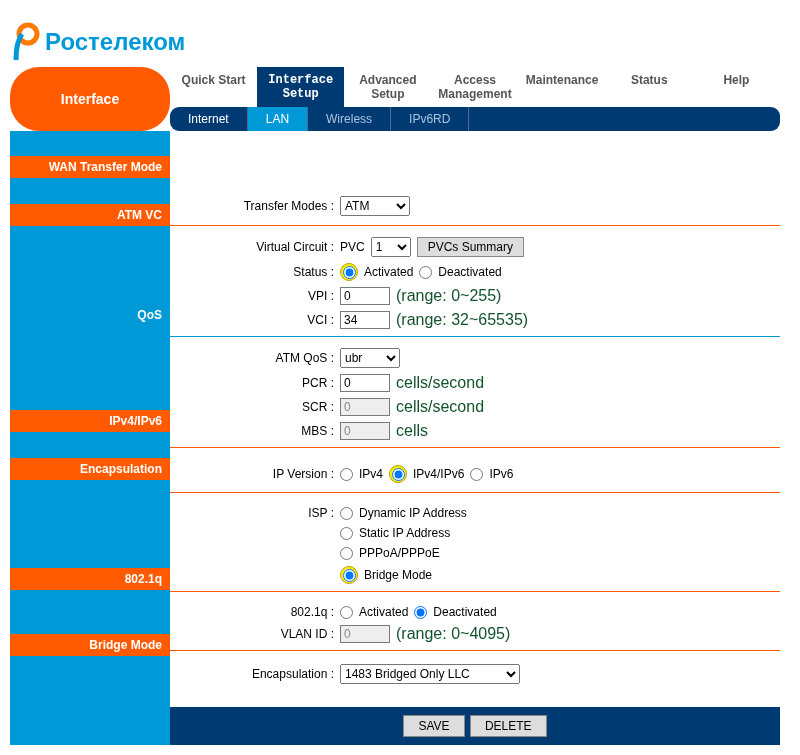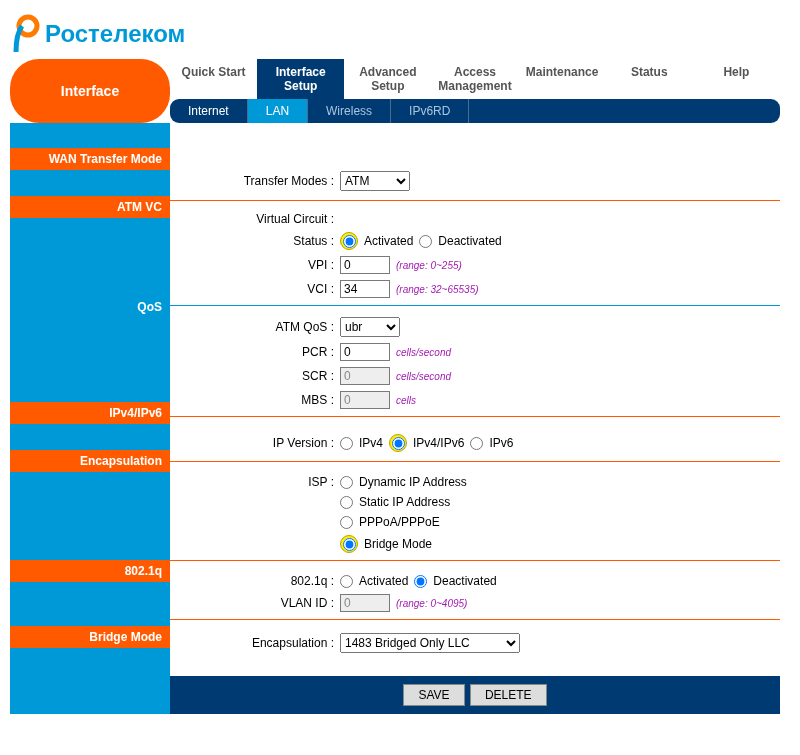--- a/index.html
+++ b/index.html
@@ -1,41 +1,41 @@
 <!DOCTYPE html>
 <html><head>
 <meta charset="utf-8">
 <style>
   * { box-sizing: border-box; margin: 0; padding: 0; }
   body { font-family: Arial, sans-serif; font-size: 12px; background: #fff; color: #000; }
-  .page { width: 800px; margin: 4px auto; }
+  .page { width: 800px; margin: 12px auto; }
   .logo-row { padding: 10px 10px 5px 10px; display: flex; align-items: center; gap: 5px; }
   .logo-icon { width: 30px; height: 40px; position: relative; }
   .logo-text { color: #0099d8; font-size: 24px; font-weight: bold; }
   .topnav { display: flex; width: 770px; margin-left: 10px; }
   .sidebar-head { width: 160px; background: #ff5a00; color: #fff; font-weight: bold; text-align: center; display:flex; align-items:center; justify-content:center; font-size:14px;border-radius:29px; }
   .tabs { flex:1; display:flex; flex-direction:column; }
   .tabs-top { display:flex; background:#fff; }
   .tab { flex:1; text-align:center; padding:6px 4px; color:#555; font-weight:bold; font-size:12px; cursor:pointer; }
-  .tab.active { background:#003a73; color:#fff; }
+  .tab.active { background:#003a73; color:#fff;font-family:Liberation Mono, monospace; }
   .tabs-sub { display:flex; background:#003a73; color:#a8c5e0;border-radius:9px; }
   .subtab { padding:5px 18px; font-size:12px; cursor:pointer; border-right:1px solid #4a6a95; }
   .subtab.active { color:#fff; }
   .subtab.highlight { background:#0099d8; color:#fff; }
   .main { display:flex; width:770px; margin-left:10px; }
   .leftbar { width:160px; background:#0099d8; }
   .section-label { background:#ff5a00; color:#fff; font-weight:bold; text-align:right; padding:4px 8px; font-size:12px; }
   .section-label.inset { background:transparent; color:#fff; text-align:right; padding:4px 8px; font-weight:bold; }
-  .content { flex:1; background:#fff; padding-top:20px; }
+  .content { flex:1; background:#fff; padding-top:37px; }
   .row { display:flex; align-items:center; padding:3px 0; }
   .row .lbl { width:170px; text-align:right; padding-right:6px; font-size:12px; }
   .row .val { flex:1; display:flex; align-items:center; gap:6px; font-size:12px; }
   select { font-size:12px; height:20px; }
   input[type=text] { font-size:12px; height:18px; padding:1px 3px; border:1px solid #7a7a7a; }
-  .hint { font-size:10px; color:#a21caf;font-style:italic; }
+  .hint { font-size:16px; color:#14532d; }
   .hr-orange { border:0; border-top:1px solid #ff5a00; margin:0; }
   .hr-blue { border:0; border-top:1px solid #0099d8; margin:0; }
   .radio-hl { display:inline-flex; align-items:center; justify-content:center; width:18px; height:18px; border-radius:50%; background:#ffee00; border:1px solid #c0a000; }
   .btn { background:#ddd; border:1px solid #888; padding:2px 10px; font-size:12px; cursor:pointer; }
   .footer-bar { background:#003a73; padding:8px; text-align:center; }
   .footer-bar .btn { padding:3px 14px; margin:0 1px; }
   input[disabled] { background:#eee; color:#888; }
 </style>
 </head>
 <body>
@@ -101,20 +101,27 @@
             <option>ATM</option>
           </select>
         </div>
       </div>
       <div style="height:6px"></div>
       <hr class="hr-orange">
 
       <div style="height:8px"></div>
       <div class="row">
         <div class="lbl">Virtual Circuit :</div>
+        <div class="val">
+          <span>PVC</span>
+          <select style="width:40px;">
+            <option>1</option>
+          </select>
+          <button class="btn">PVCs Summary</button>
+        </div>
       </div>
       <div class="row">
         <div class="lbl">Status :</div>
         <div class="val">
           <span class="radio-hl">
             <input type="radio" checked="" style="">
           </span>
           <span>Activated</span>
           <input type="radio" style="">
           <span>Deactivated</span>

